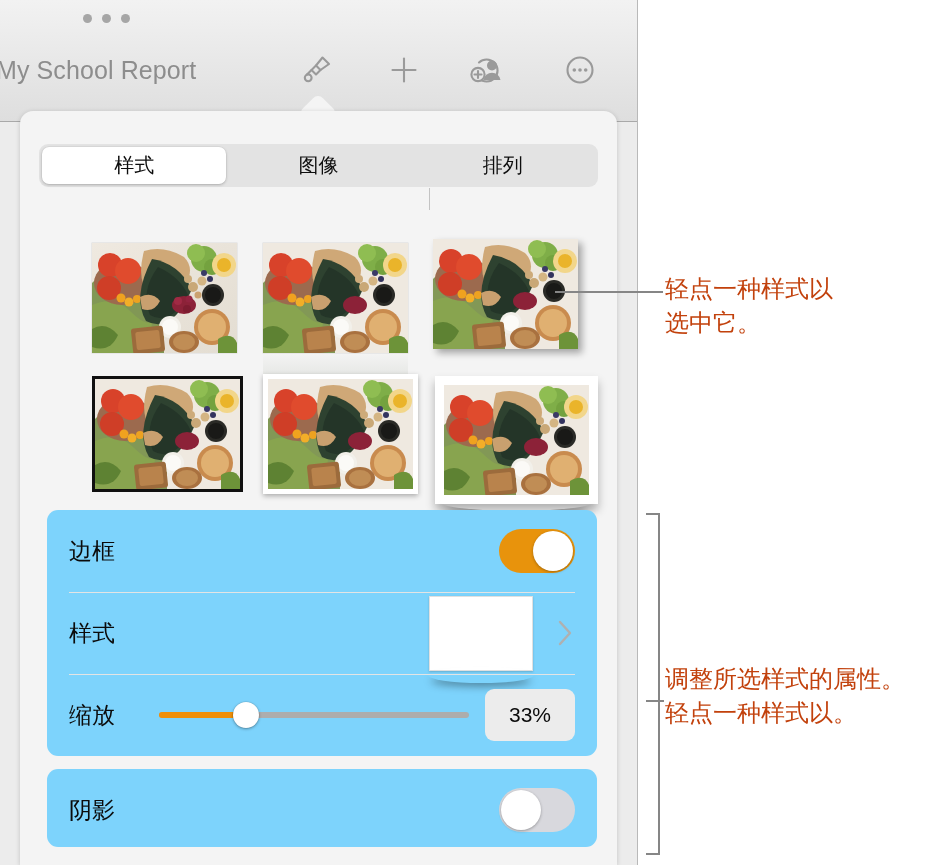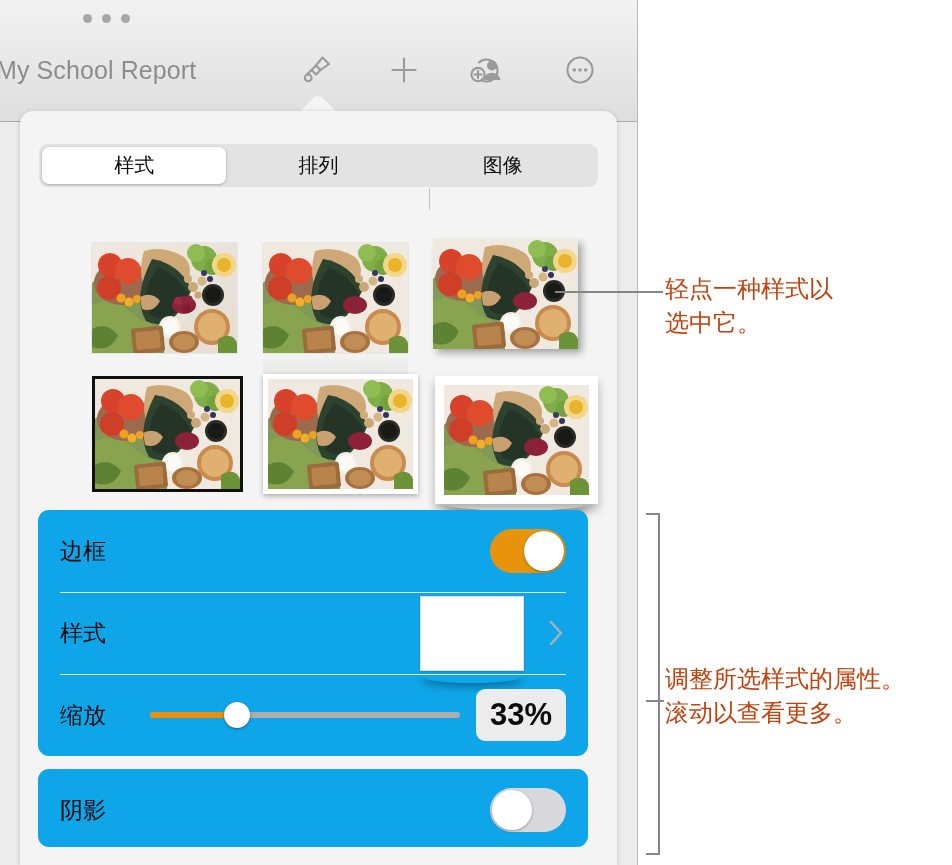--- a/index.html
+++ b/index.html
@@ -127,22 +127,22 @@
     box-shadow:0 6px 9px rgba(0,0,0,.28);
   }
   .st-polaroid:after{
     content:"";position:absolute;left:-4px;right:-4px;bottom:-16px;height:18px;
     border-radius:50%;
     box-shadow:0 7px 9px -4px rgba(0,0,0,.45);
   }
 
   
   .card{
-    position:absolute;left:18px;width:550px;
-    background:#0ea5e9;border-radius:11px;
+    position:absolute;left:27px;width:550px;
+    background:#7dd3fc;border-radius:11px;
     box-sizing:border-box;
   }
   #card-main{top:399px;height:246px;}
   #card-shadow{top:658px;height:78px;}
 
   .row{
     position:relative;height:82px;
     display:flex;align-items:center;
     padding:0 22px;box-sizing:border-box;
   }
@@ -205,21 +205,21 @@
   }
   #slider-knob{
     position:absolute;left:28%;width:26px;height:26px;margin-left:-13px;
     border-radius:50%;background:#fff;
     box-shadow:0 1px 3px rgba(0,0,0,.35),0 0 0 .5px rgba(0,0,0,.10);
   }
   #zoom-value{
     flex:0 0 auto;width:90px;height:52px;border-radius:9px;
     background:#ececec;
     display:flex;align-items:center;justify-content:center;
-    font-size:31px;color:#0b0b0b;font-weight:bold;
+    font-size:21px;color:#0b0b0b;
   }
 
   
   .callout-text{
     position:absolute;
     font-size:24px;line-height:34px;color:#c2410c;
     white-space:pre-line;
   }
   #callout-1-text{left:665px;top:272px;}
   #callout-2-text{left:665px;top:662px;}
@@ -306,24 +306,24 @@
 
   <div id="popover-arrow"></div>
 
   <div id="popover">
 
     <div id="tabs">
       <div class="tab sel">
         <span>样式</span>
       </div>
       <div class="tab">
+        <span>图像</span>
+      </div>
+      <div class="tab">
         <span>排列</span>
-      </div>
-      <div class="tab">
-        <span>图像</span>
       </div>
       <div class="tab-divider"></div>
     </div>
 
     <div id="thumb-grid">
 
       <div class="thumb st-plain" id="thumb-0">
         <svg class="photo" viewBox="0 0 145 110" preserveAspectRatio="none">
           <defs>
             <linearGradient id="bg1" x1="0" y1="0" x2="1" y2="1">
@@ -634,13 +634,13 @@
   </div>
 </div>
 
 <div class="leader" id="leader-1"></div>
 <div class="callout-text" id="callout-1-text">轻点一种样式以
 选中它。</div>
 
 <div id="bracket"></div>
 <div class="leader" id="leader-2"></div>
 <div class="callout-text" id="callout-2-text">调整所选样式的属性。
-滚动以查看更多。</div>
+轻点一种样式以。</div>
 
 </body></html>

